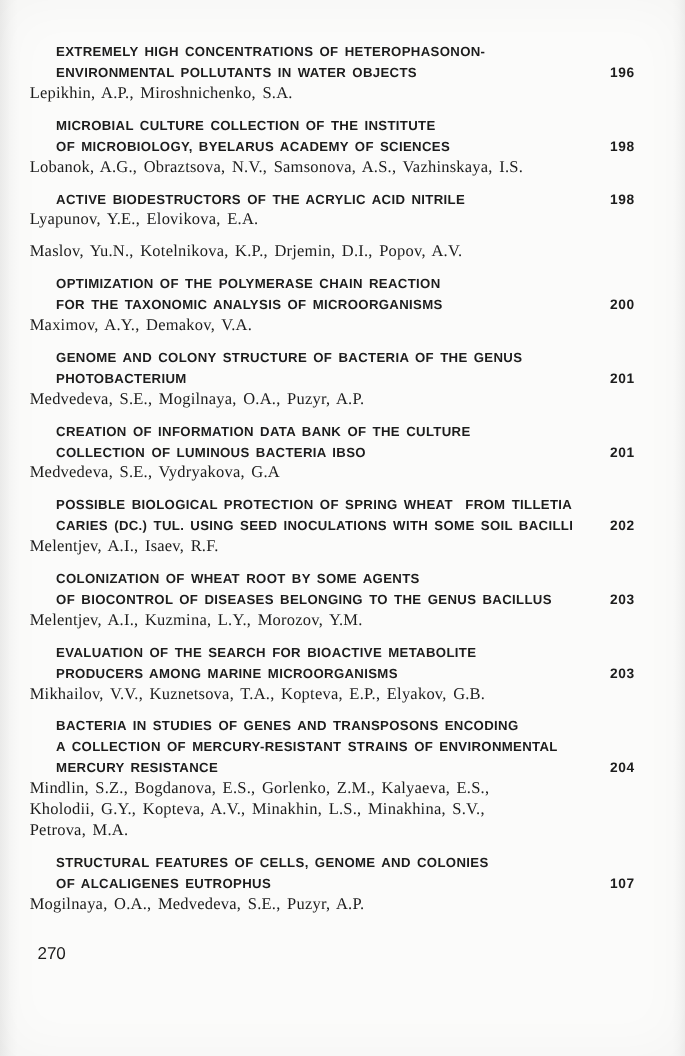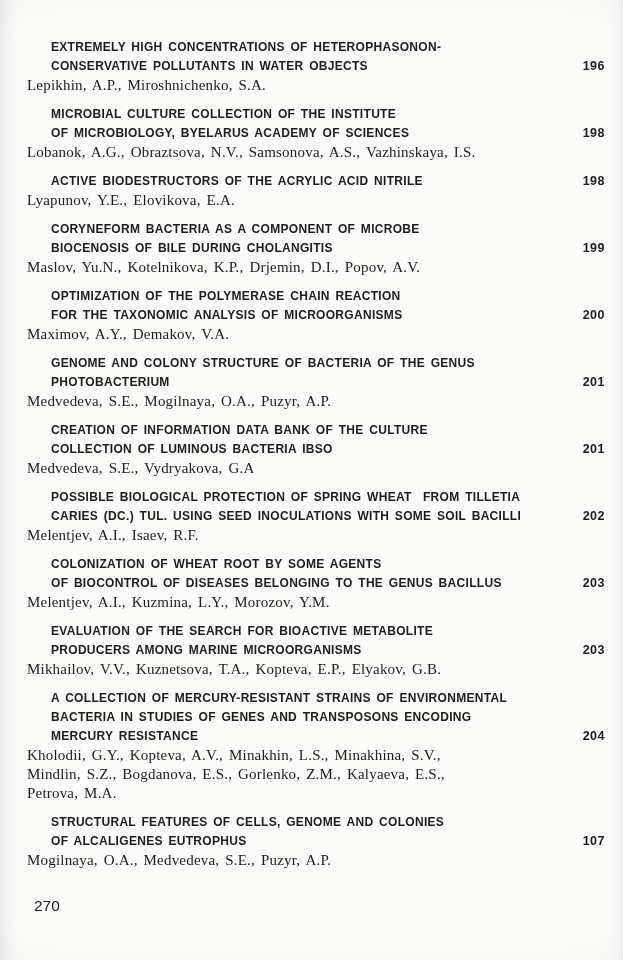--- a/index.html
+++ b/index.html
@@ -19,21 +19,21 @@
   .page::before {
     content: ""; position: absolute; left: 0; top: 0; bottom: 0; width: 16px;
     background: linear-gradient(to right, rgba(110,110,110,0.10), rgba(110,110,110,0.03) 55%, transparent);
     pointer-events: none;
   }
   .page::after {
     content: ""; position: absolute; right: 0; top: 0; bottom: 0; width: 12px;
     background: linear-gradient(to left, rgba(110,110,110,0.08), rgba(110,110,110,0.02) 55%, transparent);
     pointer-events: none;
   }
-  .content { padding: 38px 18px 0 27px; }
+  .content { padding: 38px 46px 0 27px; }
 
   .entry { margin-bottom: 10px; }
 
   .title {
     margin-left: 24px;
     font-family: "Liberation Sans", "DejaVu Sans", sans-serif;
     font-weight: 700;
     font-size: 12px;
     line-height: 19px;
     letter-spacing: 0.3px;
@@ -79,21 +79,21 @@
 </head>
 <body>
 
 <div class="page">
   <div class="content">
 
     <div class="entry">
       <div class="title">
         <div class="tline">EXTREMELY HIGH CONCENTRATIONS OF HETEROPHASONON-</div>
         <div class="tline tlast">
-          <span class="ttext">CONSERVATIVE POLLUTANTS IN WATER OBJECTS</span>
+          <span class="ttext">ENVIRONMENTAL POLLUTANTS IN WATER OBJECTS</span>
           <span class="pnum">196</span>
         </div>
       </div>
       <div class="authors">
         <div class="aline">Lepikhin, A.P., Miroshnichenko, S.A.</div>
       </div>
     </div>
 
     <div class="entry">
       <div class="title">
@@ -114,27 +114,20 @@
           <span class="ttext">ACTIVE BIODESTRUCTORS OF THE ACRYLIC ACID NITRILE</span>
           <span class="pnum">198</span>
         </div>
       </div>
       <div class="authors">
         <div class="aline">Lyapunov, Y.E., Elovikova, E.A.</div>
       </div>
     </div>
 
     <div class="entry">
-      <div class="title">
-        <div class="tline">CORYNEFORM BACTERIA AS A COMPONENT OF MICROBE</div>
-        <div class="tline tlast">
-          <span class="ttext">BIOCENOSIS OF BILE DURING CHOLANGITIS</span>
-          <span class="pnum">199</span>
-        </div>
-      </div>
       <div class="authors">
         <div class="aline">Maslov, Yu.N., Kotelnikova, K.P., Drjemin, D.I., Popov, A.V.</div>
       </div>
     </div>
 
     <div class="entry">
       <div class="title">
         <div class="tline">OPTIMIZATION OF THE POLYMERASE CHAIN REACTION</div>
         <div class="tline tlast">
           <span class="ttext">FOR THE TAXONOMIC ANALYSIS OF MICROORGANISMS</span>
@@ -206,30 +199,30 @@
           <span class="pnum">203</span>
         </div>
       </div>
       <div class="authors">
         <div class="aline">Mikhailov, V.V., Kuznetsova, T.A., Kopteva, E.P., Elyakov, G.B.</div>
       </div>
     </div>
 
     <div class="entry">
       <div class="title">
+        <div class="tline">BACTERIA IN STUDIES OF GENES AND TRANSPOSONS ENCODING</div>
         <div class="tline">A COLLECTION OF MERCURY-RESISTANT STRAINS OF ENVIRONMENTAL</div>
-        <div class="tline">BACTERIA IN STUDIES OF GENES AND TRANSPOSONS ENCODING</div>
         <div class="tline tlast">
           <span class="ttext">MERCURY RESISTANCE</span>
           <span class="pnum">204</span>
         </div>
       </div>
       <div class="authors">
+        <div class="aline">Mindlin, S.Z., Bogdanova, E.S., Gorlenko, Z.M., Kalyaeva, E.S.,</div>
         <div class="aline">Kholodii, G.Y., Kopteva, A.V., Minakhin, L.S., Minakhina, S.V.,</div>
-        <div class="aline">Mindlin, S.Z., Bogdanova, E.S., Gorlenko, Z.M., Kalyaeva, E.S.,</div>
         <div class="aline">Petrova, M.A.</div>
       </div>
     </div>
 
     <div class="entry">
       <div class="title">
         <div class="tline">STRUCTURAL FEATURES OF CELLS, GENOME AND COLONIES</div>
         <div class="tline tlast">
           <span class="ttext">OF ALCALIGENES EUTROPHUS</span>
           <span class="pnum">107</span>

